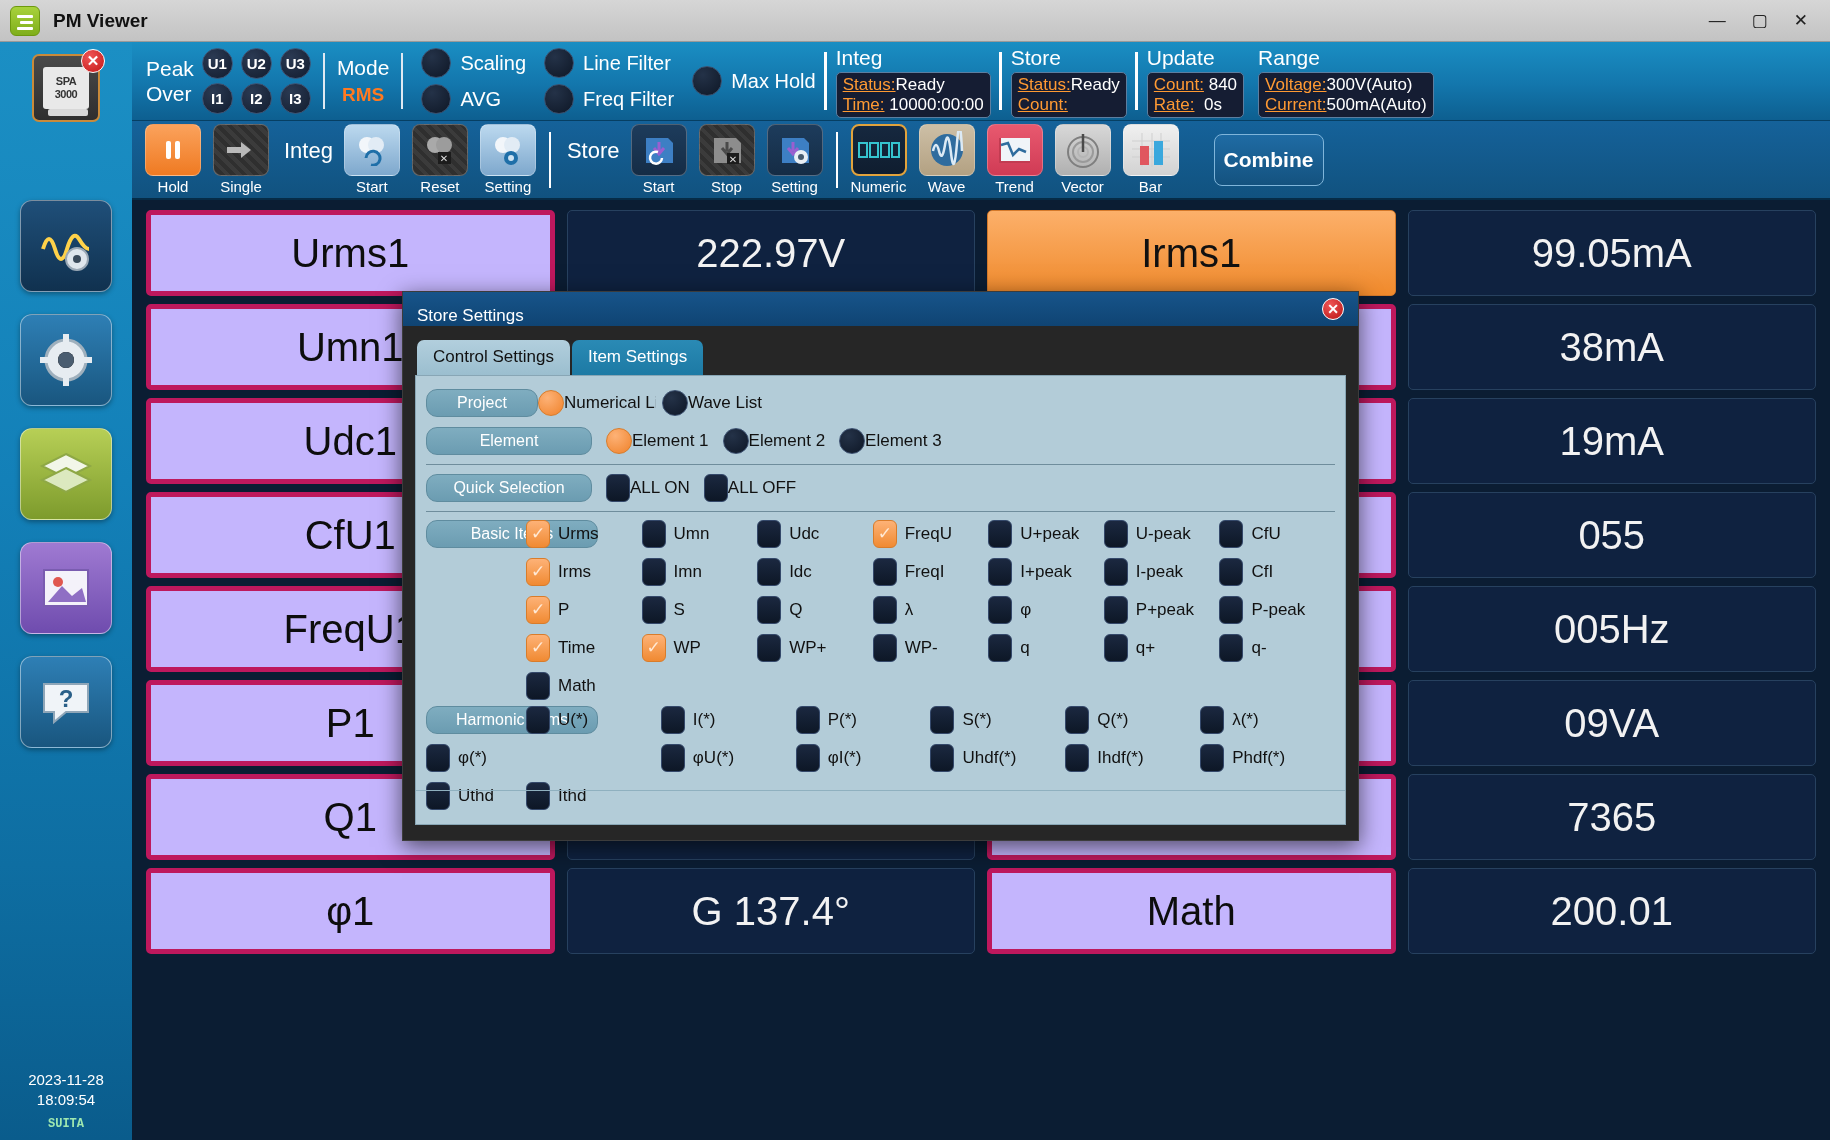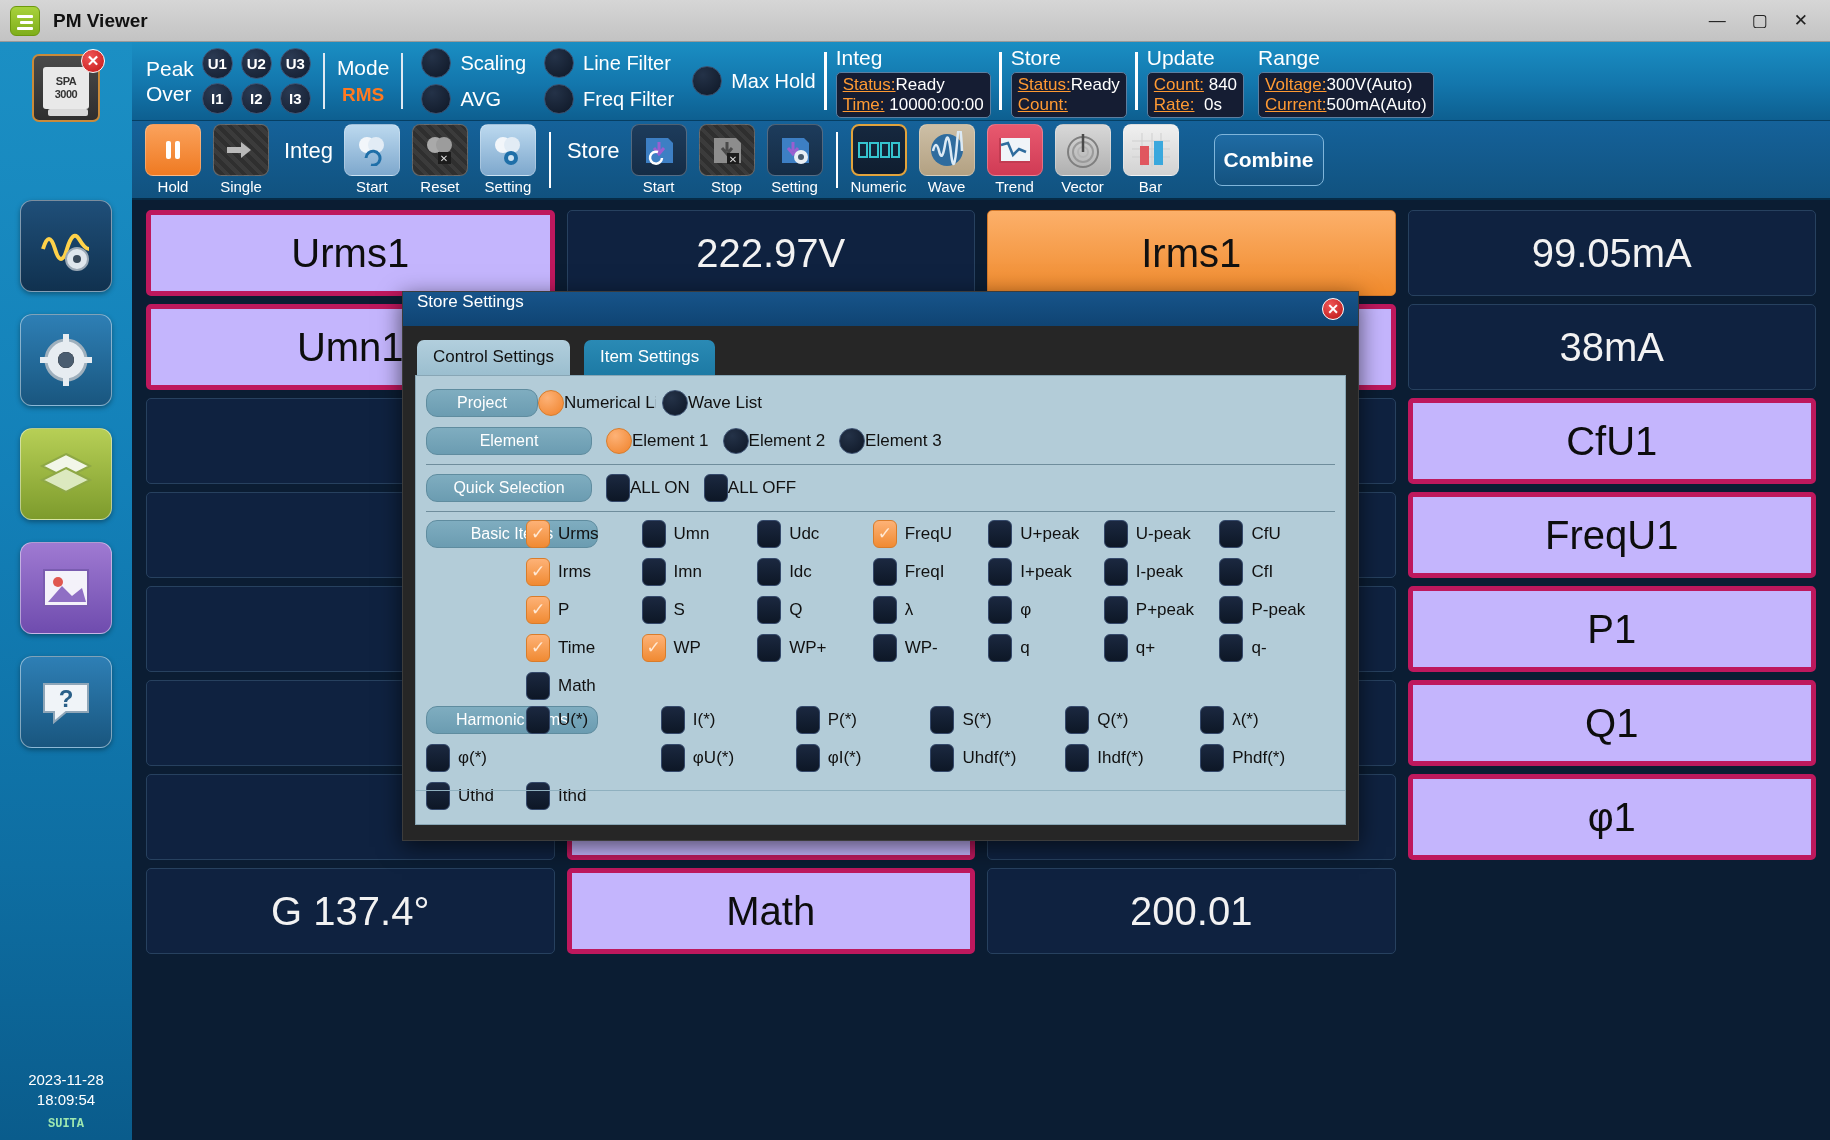--- a/index.html
+++ b/index.html
@@ -172,30 +172,30 @@
   .cell.hl    { background: linear-gradient(#fcb06a,#f08a2c); color:#111; border:1px solid #d4792a; }
 
   
   #dialog {
     position:absolute; left:402px; top:291px; width:957px; height:550px;
     background:#262626; border:1px solid #3c3c3c;
     box-shadow: 0 6px 22px rgba(0,0,0,.6);
   }
   #dlg-title {
     height:34px; background: linear-gradient(#17548a,#0f4473);
-    display:flex; align-items:flex-start; padding-left:14px;
+    display:flex; align-items:flex-end; padding-left:14px;
     color:#fff; font-size:17px; position:relative;
   }
   #dlg-close {
     position:absolute; right:14px; top:6px; width:22px; height:22px;
     border-radius:50%; background: radial-gradient(circle at 35% 30%, #f05555, #b81414);
     color:#fff; font-size:14px; font-weight:bold;
     display:flex; align-items:center; justify-content:center; border:1px solid #fff;
   }
-  #tabs { display:flex; padding: 14px 0 0 14px; gap:14px; }
+  #tabs { display:flex; padding: 14px 0 0 14px; gap:2px; }
   .tab {
     padding: 7px 16px 8px; font-size:17px; border-radius:7px 7px 0 0;
   }
   .tab.inactive { background: linear-gradient(#b2cfdd,#9bbecf); color:#111; }
   .tab.active   { background: linear-gradient(#2a8ab5,#1d7aa4); color:#fff; }
   #panel {
     margin: 0 12px; height: 450px; background:#b3ccd8;
     border:1px solid #88a6b5; padding: 8px 10px; position:relative;
   }
   .hrow { display:flex; align-items:center; padding: 5px 0; }
@@ -610,20 +610,21 @@
 
 <div id="main">
     <div class="cell label">Urms1</div>
     <div class="cell value">222.97V</div>
     <div class="cell hl">Irms1</div>
     <div class="cell value">99.05mA</div>
     <div class="cell label">Umn1</div>
     <div class="cell value"></div>
     <div class="cell label"></div>
     <div class="cell value">38mA</div>
+    <div class="cell label">Udc1</div>
     <div class="cell value"></div>
     <div class="cell label"></div>
     <div class="cell value">19mA</div>
     <div class="cell label">CfU1</div>
     <div class="cell value"></div>
     <div class="cell label"></div>
     <div class="cell value">055</div>
     <div class="cell label">FreqU1</div>
     <div class="cell value"></div>
     <div class="cell label"></div>

